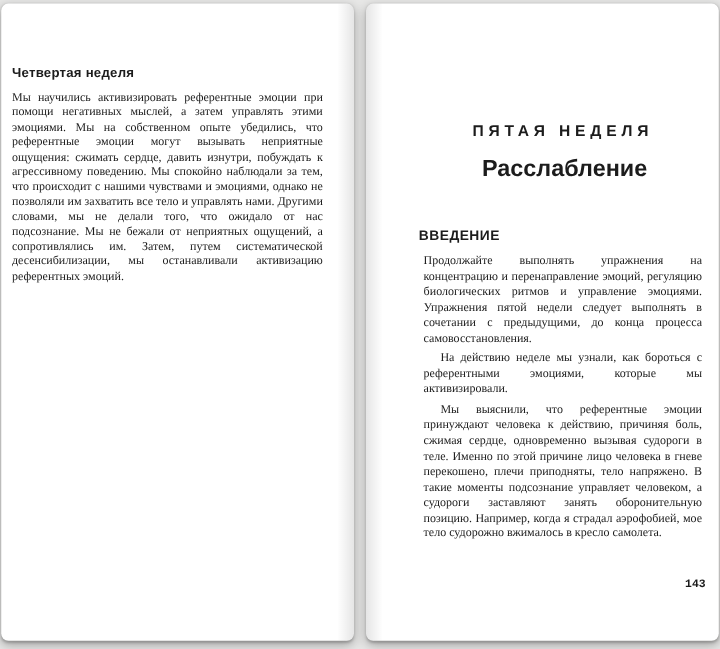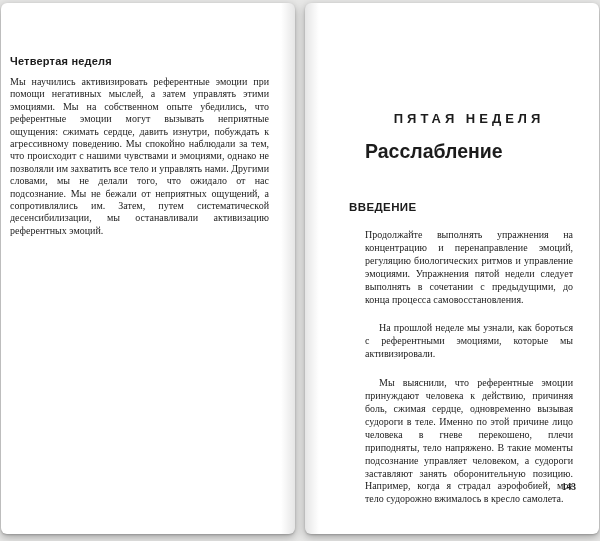--- a/index.html
+++ b/index.html
@@ -38,21 +38,21 @@
     position: absolute;
     top: 0; right: 0;
     width: 14px; height: 100%;
     background: linear-gradient(to right, rgba(0,0,0,0), rgba(0,0,0,0.10));
     border-radius: 0 6px 6px 0;
     pointer-events: none;
   }
   .page--right {
     left: 305px;
     width: 294px;
-    padding: 10px 10px 20px 44px;
+    padding: 0 10px 20px 44px;
   }
   .page--right::before {
     content: "";
     position: absolute;
     top: 0; left: 0;
     width: 14px; height: 100%;
     background: linear-gradient(to left, rgba(0,0,0,0), rgba(0,0,0,0.10));
     border-radius: 6px 0 0 6px;
     pointer-events: none;
   }
@@ -81,43 +81,43 @@
     font-size: 13px;
     letter-spacing: 4px;
     text-align: center;
     margin: 98px 0 0 0;
   }
   .chapter-title {
     font-family: "Liberation Sans", sans-serif;
     font-weight: bold;
     font-size: 19.5px;
     line-height: 24px;
-    text-align: left;
-    margin: 13px 0 0 16px;
+    text-align: center;
+    margin: 13px 0 0 3px;
   }
   .section-heading {
     font-family: "Liberation Sans", sans-serif;
     font-weight: bold;
     font-size: 11.5px;
     letter-spacing: 0.4px;
     margin: 38px 0 9px 0;
   }
   .right-body {
     font-size: 10px;
     line-height: 12.9px;
     text-align: justify;
   }
-  .right-body p { margin: 16px; }
+  .right-body p { margin: 4px; }
   .right-body p.indent { text-indent: 14px; }
 
   .page-number {
     position: absolute;
-    right: 23px;
+    right: 11px;
     bottom: 42px;
-    font-family: Liberation Serif, serif;
+    font-family: Liberation Mono, monospace;
     font-weight: bold;
     font-size: 9.5px;
   }
 </style>
 </head>
 <body>
 
 <div class="spread">
 
   <div class="page page--left">
@@ -128,19 +128,19 @@
   </div>
 
   <div class="page page--right">
     <div class="kicker">ПЯТАЯ НЕДЕЛЯ</div>
     <h1 class="chapter-title">
       <span>Расслабление</span><br>
     </h1>
     <h3 class="section-heading">ВВЕДЕНИЕ</h3>
     <div class="right-body">
       <p>Продолжайте выполнять упражнения на концентрацию и перенаправление эмоций, регуляцию биологических ритмов и управление эмоциями. Упражнения пятой недели следует выполнять в сочетании с предыдущими, до конца процесса самовосстановления.</p>
-      <p class="indent">На прошлой неделе мы узнали, как бороться с референтными эмоциями, которые мы активизировали.</p>
+      <p class="indent">На действию неделе мы узнали, как бороться с референтными эмоциями, которые мы активизировали.</p>
       <p class="indent">Мы выяснили, что референтные эмоции принуждают человека к действию, причиняя боль, сжимая сердце, одновременно вызывая судороги в теле. Именно по этой причине лицо человека в гневе перекошено, плечи приподняты, тело напряжено. В такие моменты подсознание управляет человеком, а судороги заставляют занять оборонительную позицию. Например, когда я страдал аэрофобией, мое тело судорожно вжималось в кресло самолета.</p>
     </div>
     <div class="page-number">143</div>
   </div>
 
 </div>
 
 </body></html>

